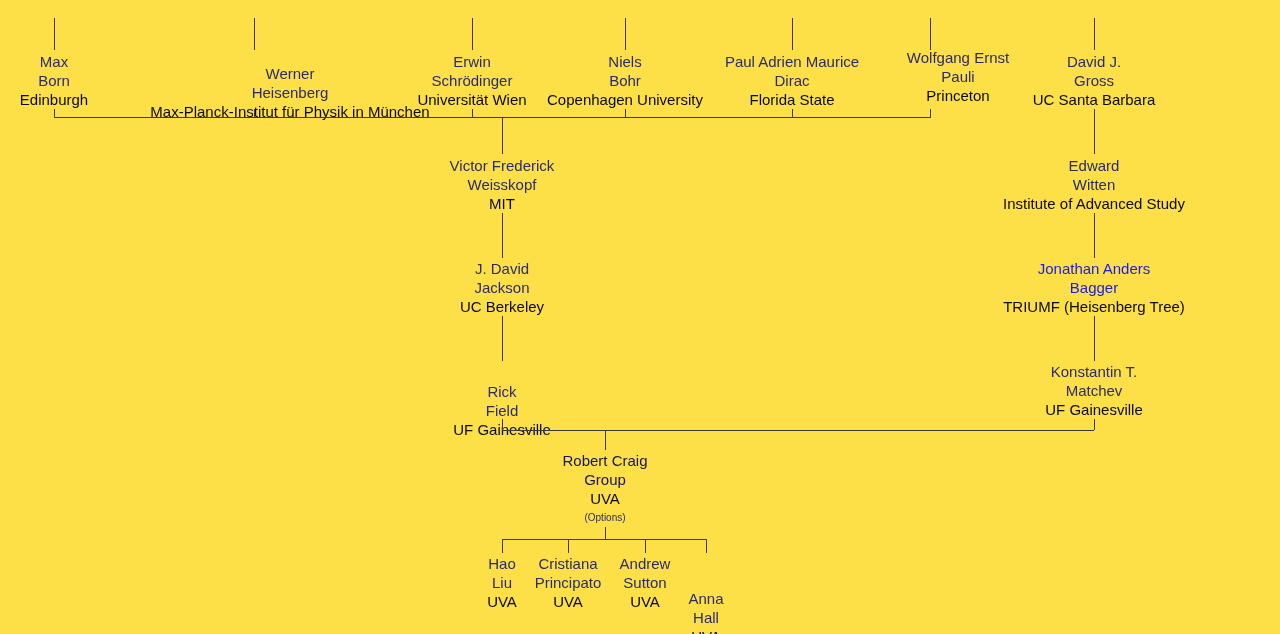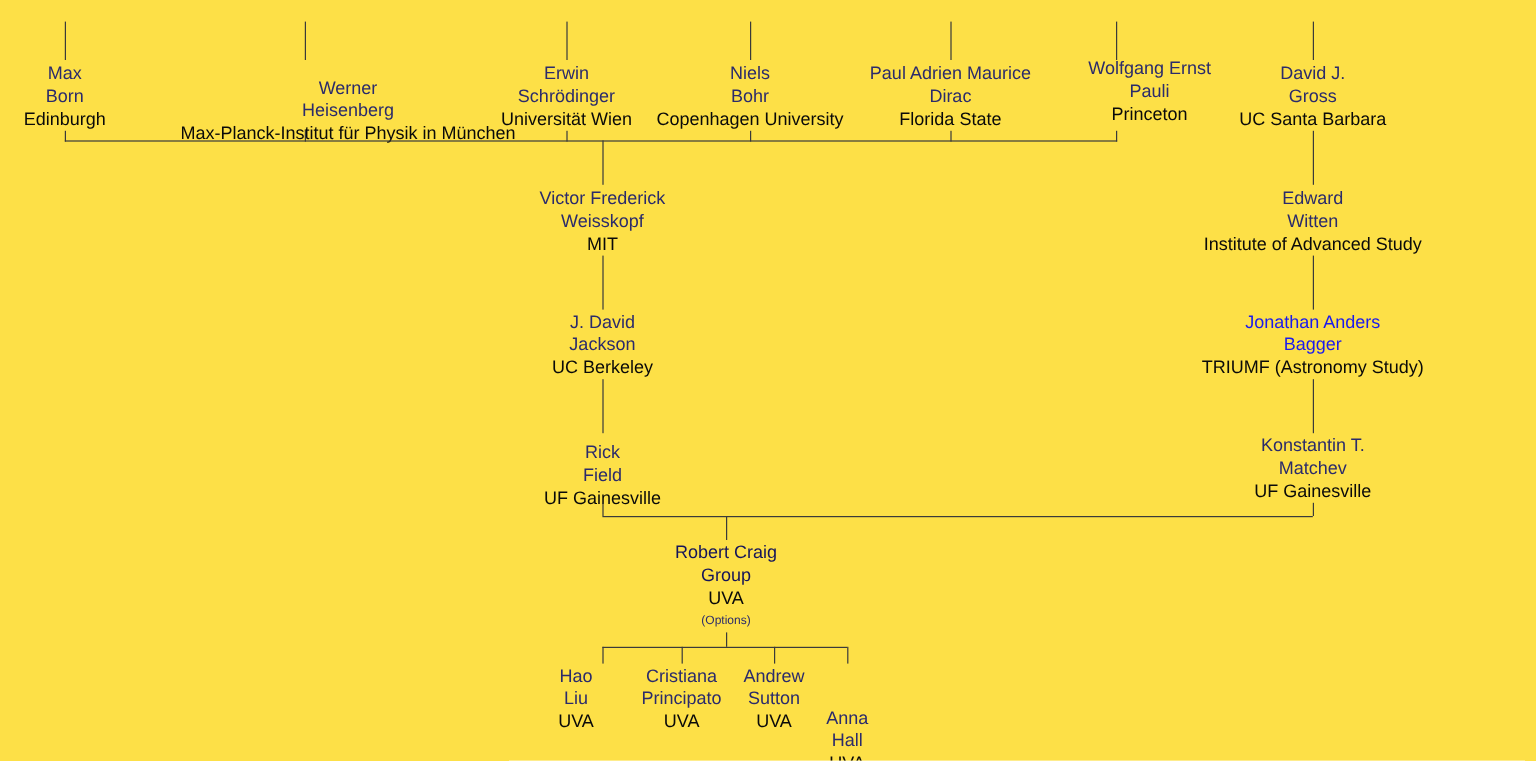--- a/index.html
+++ b/index.html
@@ -123,37 +123,37 @@
   </div>
   <div class="vline" style="left:502px; top:213px; height:45px;"></div>
 
   <div class="node" style="left:502px; top:259px;text-align:center;">
     <div class="nm">J. David</div>
     <div class="nm">Jackson</div>
     <div class="inst">UC Berkeley</div>
   </div>
   <div class="vline" style="left:502px; top:316px; height:45px;"></div>
 
-  <div class="node" style="left:502px; top:368px;">
+  <div class="node" style="left:502px; top:382px;">
     <div class="nm">Rick</div>
     <div class="nm">Field</div>
     <div class="inst">UF Gainesville</div>
   </div>
 
   <div class="node" style="left:1094px; top:156px;">
     <div class="nm">Edward</div>
     <div class="nm">Witten</div>
     <div class="inst">Institute of Advanced Study</div>
   </div>
   <div class="vline" style="left:1094px; top:213px; height:45px;"></div>
 
   <div class="node link" style="left:1094px; top:259px;">
     <div class="nm">Jonathan Anders</div>
     <div class="nm">Bagger</div>
-    <div class="inst">TRIUMF (Astronomy Study)</div>
+    <div class="inst">TRIUMF (Heisenberg Tree)</div>
   </div>
   <div class="vline" style="left:1094px; top:316px; height:45px;"></div>
 
   <div class="node" style="left:1094px; top:362px;">
     <div class="nm">Konstantin T.</div>
     <div class="nm">Matchev</div>
     <div class="inst">UF Gainesville</div>
   </div>
 
   <div class="vline" style="left:502px;  top:419px; height:11px;"></div>
@@ -168,21 +168,21 @@
     <div class="opt">(Options)</div>
   </div>
 
   <div class="vline" style="left:605px; top:527px; height:12px;"></div>
   <div class="hline" style="left:502px; top:539px; width:204px;"></div>
   <div class="vline" style="left:502px; top:539px; height:14px;"></div>
   <div class="vline" style="left:568px; top:539px; height:14px;"></div>
   <div class="vline" style="left:645px; top:539px; height:14px;"></div>
   <div class="vline" style="left:706px; top:539px; height:14px;"></div>
 
-  <div class="node" style="left:480px; top:554px;">
+  <div class="node" style="left:502px; top:554px;">
     <div class="nm">Hao</div>
     <div class="nm">Liu</div>
     <div class="inst">UVA</div>
   </div>
   <div class="node" style="left:568px; top:554px;">
     <div class="nm">Cristiana</div>
     <div class="nm">Principato</div>
     <div class="inst">UVA</div>
   </div>
   <div class="node" style="left:645px; top:554px;">

